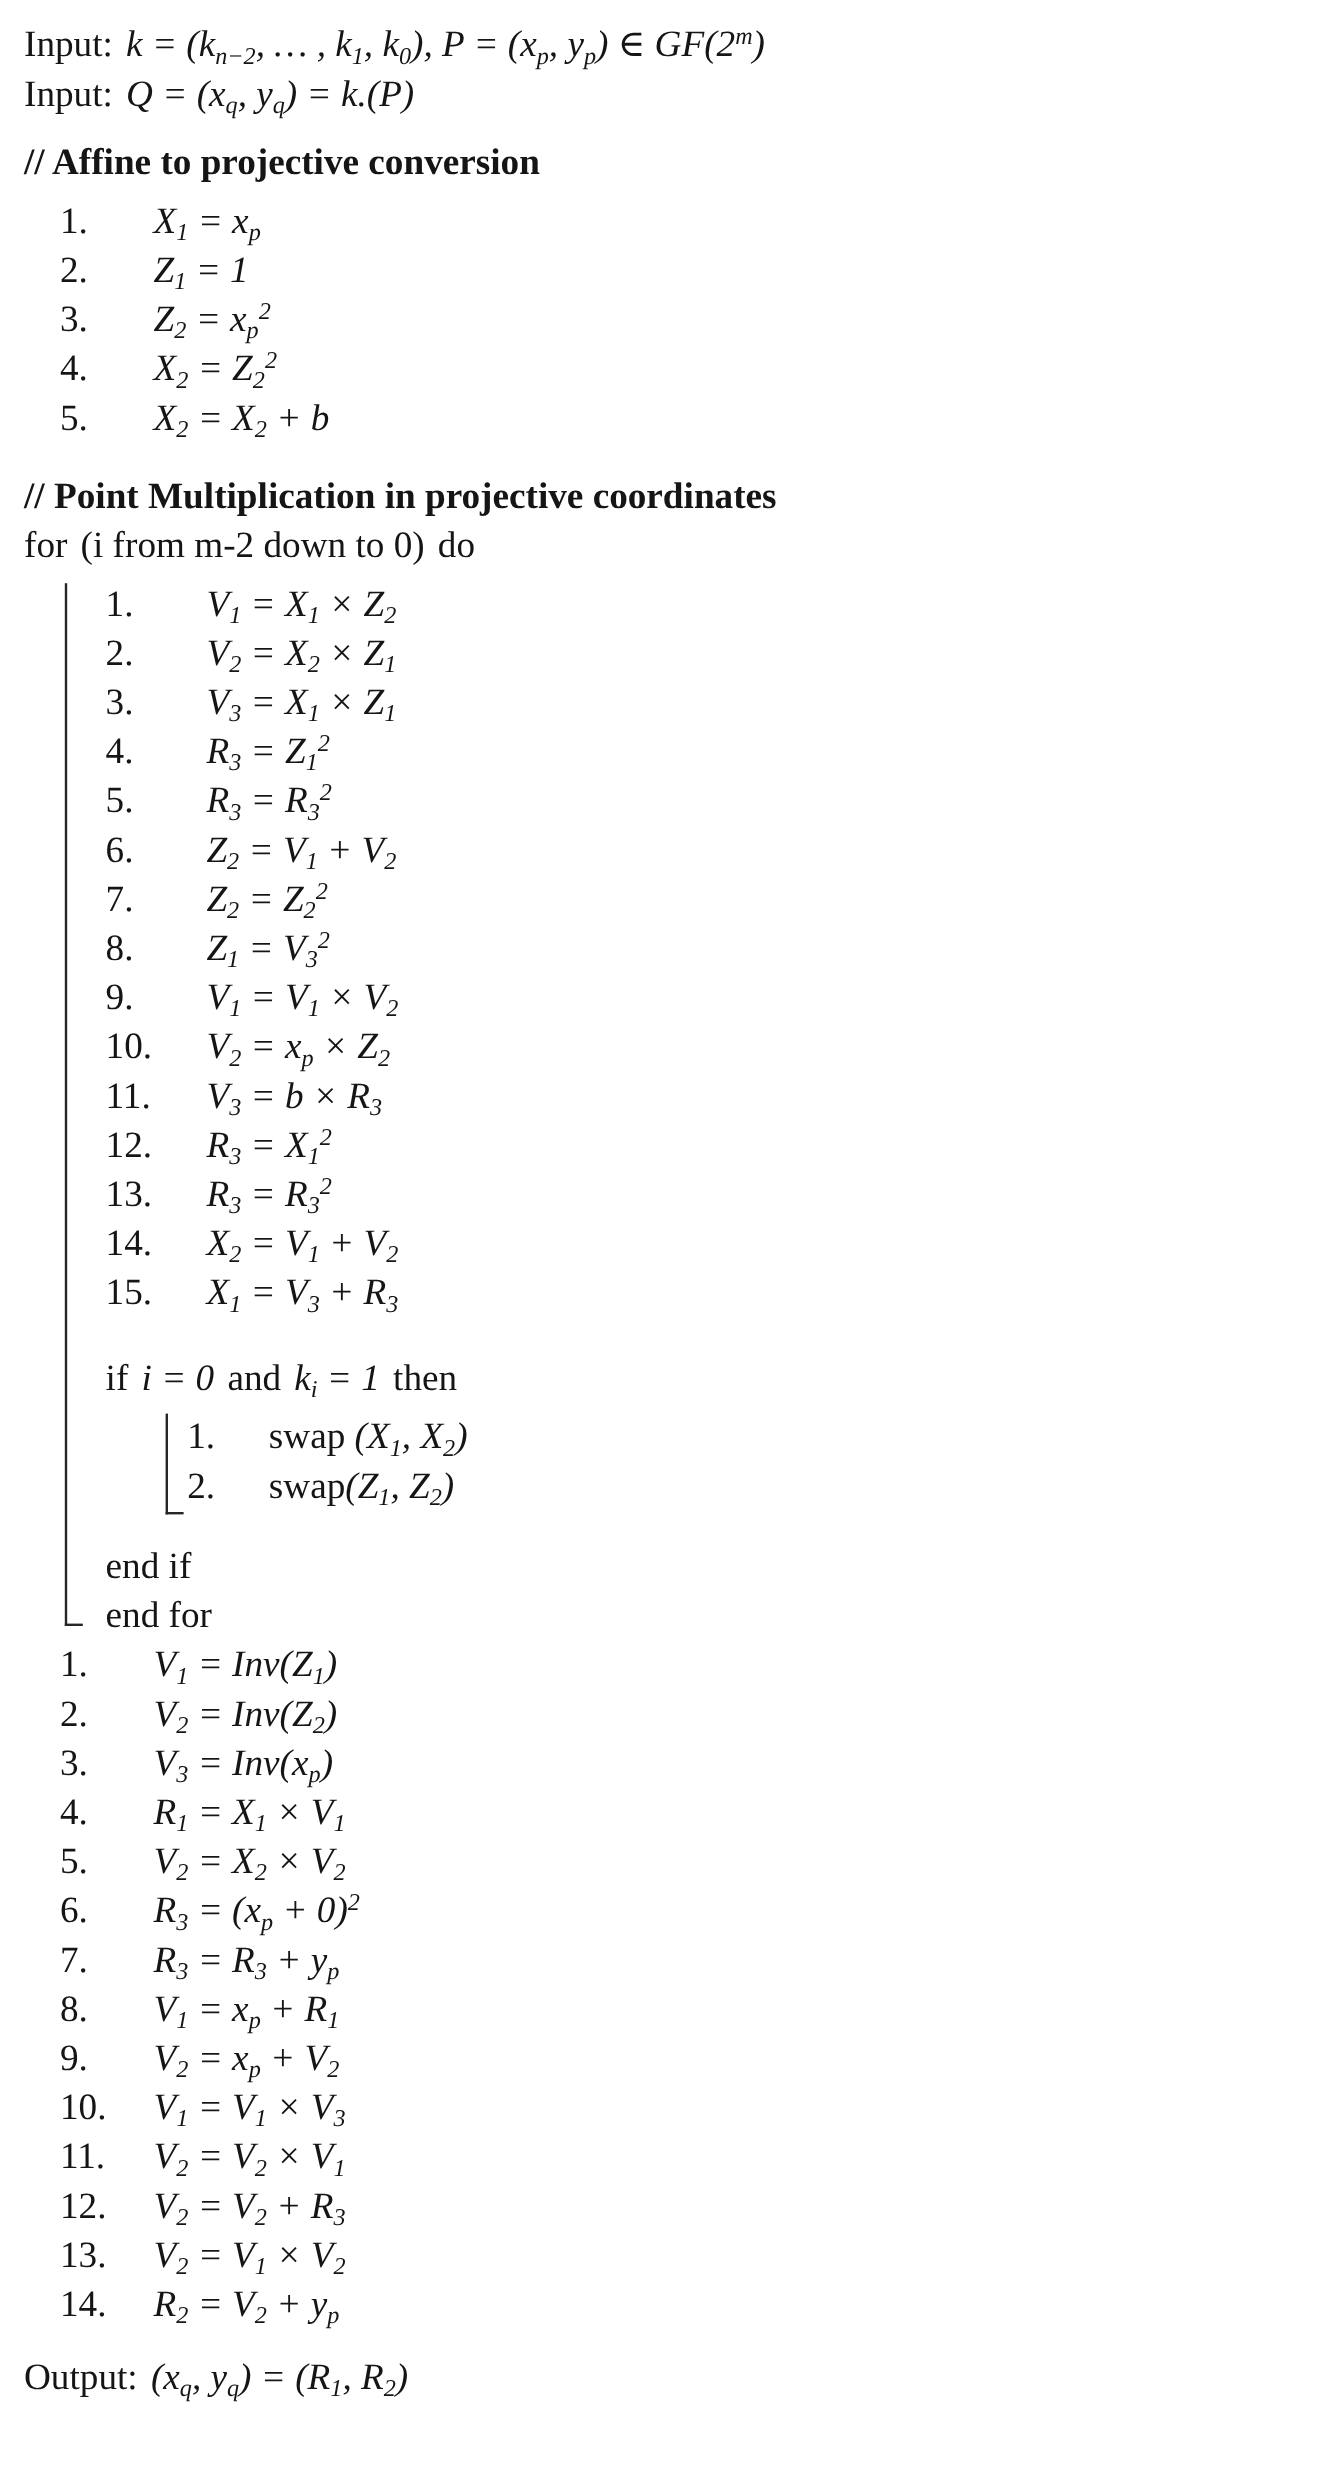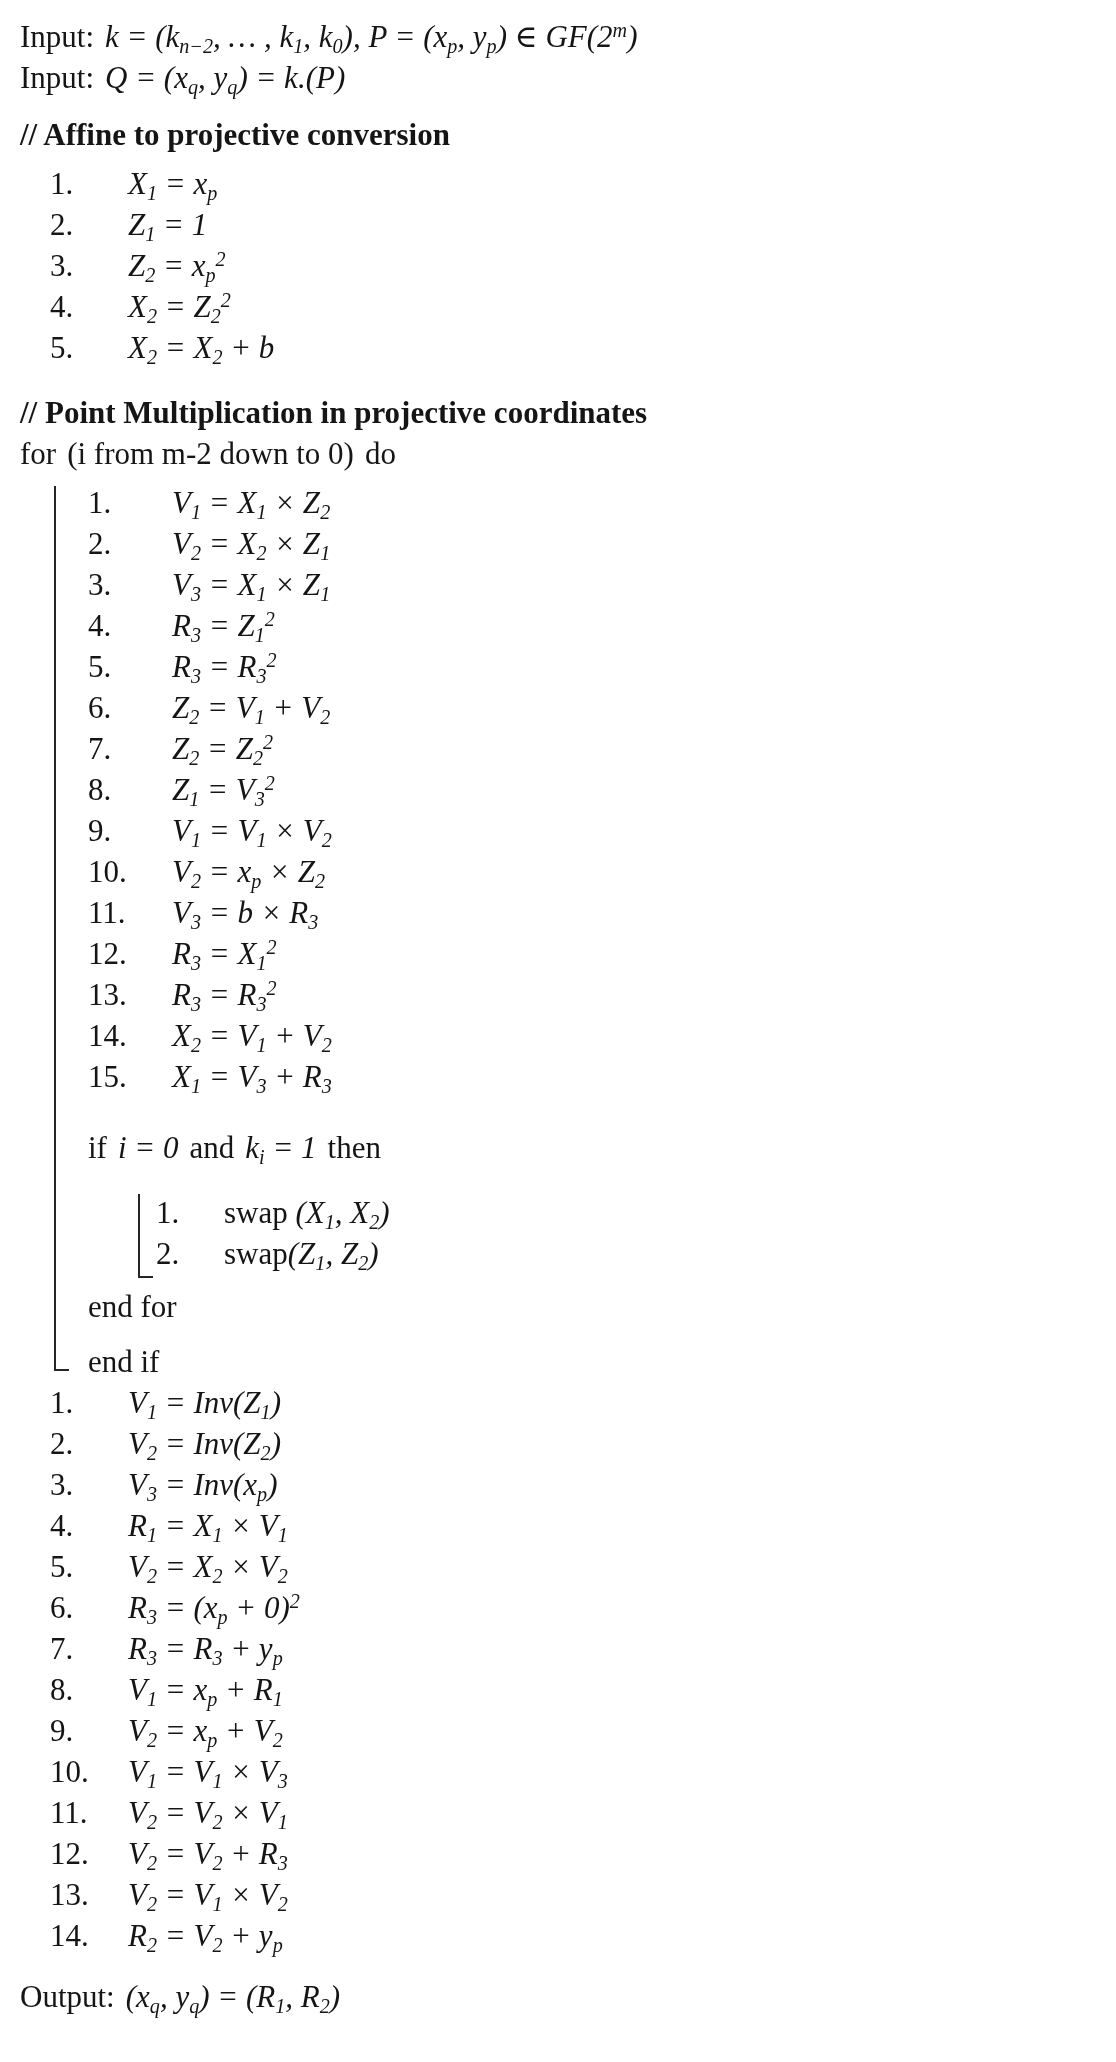--- a/index.html
+++ b/index.html
@@ -22,21 +22,21 @@
   .c2{margin-top:24px;}
   .c3{margin-top:6px;margin-bottom:10px;}
   .row{display:flex;line-height:41px;}
   .lvl1 .row{padding-left:30px;}
   .lvl1 .num{width:78px;flex:0 0 auto;}
   .lvl2 .row{padding-left:68px;}
   .lvl2 .num{width:84px;flex:0 0 auto;}
   .lvl3 .row{padding-left:136px;}
   .lvl3 .num{width:68px;flex:0 0 auto;}
   .loop-body{position:relative;margin-top:8px;}
-  .if-line{margin-left:68px;margin-top:30px;margin-bottom:24px;}
+  .if-line{margin-left:68px;margin-top:30px;margin-bottom:8px;}
   .if-body{position:relative;padding-bottom:12px;}
   .end-if{margin-left:68px;margin-top:14px;}
   .end-for{margin-left:68px;}
   .bracket{position:absolute;width:13px;border-left:2px solid #262626;border-bottom:2px solid #262626;}
   .bracket.outer{left:34px;top:4px;bottom:11px;}
   .bracket.inner{left:118px;top:2px;bottom:8px;}
   .return-line{margin-top:20px;}
 </style>
 </head>
 <body>
@@ -159,22 +159,22 @@
             <span class="num">1.</span>
             <span class="math"><span class="rm">swap</span> (X<sub>1</sub>, X<sub>2</sub>)</span>
           </div>
         <div class="row">
             <span class="num">2.</span>
             <span class="math"><span class="rm">swap</span>(Z<sub>1</sub>, Z<sub>2</sub>)</span>
           </div>
       </div>
     </div>
 
+    <div class="line end-if kw">end if</div>
     <div class="line end-for kw">end for</div>
-    <div class="line end-if kw">end if</div>
   </div>
 
 
   <div class="steps lvl1">
     <div class="row">
         <span class="num">1.</span>
         <span class="math">V<sub>1</sub> = Inv(Z<sub>1</sub>)</span>
       </div>
     <div class="row">
         <span class="num">2.</span>

